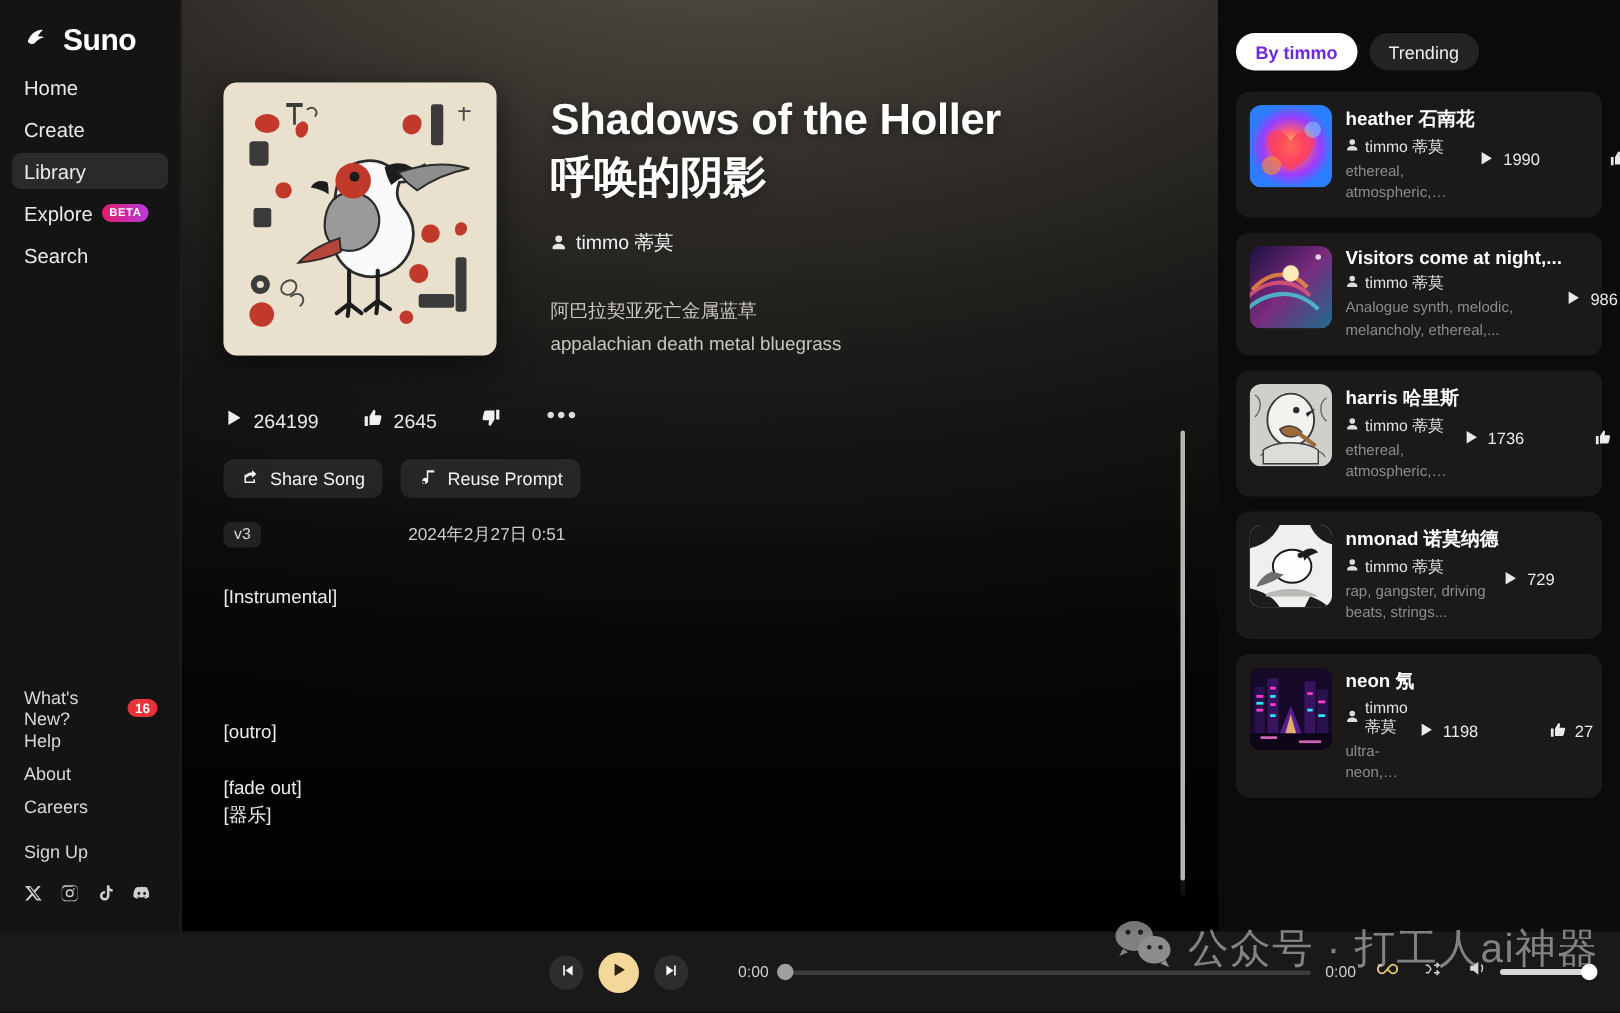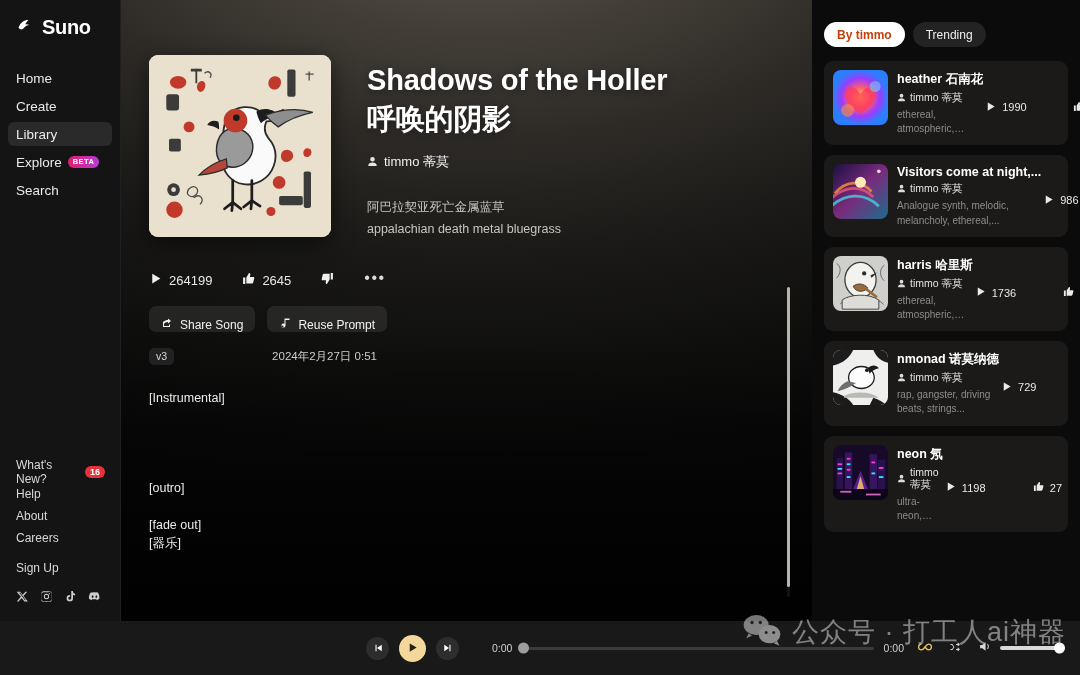--- a/index.html
+++ b/index.html
@@ -13,21 +13,21 @@
   
   .sidebar{
     position:absolute; left:0; top:0; width:121px; height:621px;
     background:#141414; border-right:1px solid #202020;
     padding:12px 0 0 0; z-index:6;
   }
   .brand{ display:flex; align-items:flex-start; gap:6px; padding:4px 0 0 16px; height:34px; }
   .brand .logo{ width:20px; height:20px; flex:0 0 20px; }
   .brand .name{ font-size:20px; font-weight:700; letter-spacing:-0.3px; color:#fff; }
 
-  .nav{ margin-top:20px; padding:0 8px; }
+  .nav{ padding:0 8px; }
   .nav-item{
     display:flex; align-items:center; gap:6px;
     height:24px; padding:0 8px; margin-bottom:4px;
     border-radius:6px; font-size:13.5px; color:#e9e9e9; cursor:pointer;
   }
   .nav-item.active{ background:#2a2a2a; }
   .beta{
     font-size:7.5px; font-weight:700; letter-spacing:.4px; color:#fff;
     background:linear-gradient(90deg,#e11d6b 0%, #b83bdb 100%);
     border-radius:7px; padding:2px 5px 2px 5px; line-height:1;
@@ -79,21 +79,21 @@
   .stats{
     position:relative; z-index:2; display:flex; align-items:center;
     gap:0; padding:32px 0 0 28px; font-size:13px; color:#e8e8e8;
   }
   .stat{ display:flex; align-items:center; gap:7px; margin-right:30px; cursor:pointer; }
   .stat svg{ width:13px; height:13px; fill:#efefef; }
   .dots{ letter-spacing:1.5px; font-size:16px; color:#dcdcdc; cursor:pointer; margin-top:-5px; }
 
   .actions{ position:relative; z-index:2; display:flex; gap:12px; padding:18px 0 0 28px; }
   .btn{
-    display:flex; align-items:flex-end; gap:7px;
+    display:flex; align-items:center; gap:7px;
     height:26px; padding:0 12px; border-radius:7px;
     background:rgba(255,255,255,.085); font-size:12px; color:#f2f2f2; cursor:pointer;
   }
   .btn svg{ width:12px; height:12px; fill:#f2f2f2; }
 
   .verrow{ position:relative; z-index:2; display:flex; align-items:center; padding:16px 0 0 28px; }
   .vtag{
     font-size:10.5px; color:#dadada; background:rgba(255,255,255,.09);
     border-radius:5px; padding:3px 7px; line-height:1;
   }
@@ -116,21 +116,21 @@
   
   .right{
     position:absolute; right:0; top:0; width:268px; height:621px;
     background:#0b0b0b; padding:22px 12px 0 12px; overflow:hidden;
   }
   .tabs{ display:flex; gap:8px; margin-bottom:14px; }
   .tab{
     height:25px; padding:0 13px; border-radius:13px; font-size:12px;
     display:flex; align-items:center; background:#232323; color:#ededed; cursor:pointer;
   }
-  .tab.on{ background:#fff; color:#c2410c; font-weight:600; }
+  .tab.on{ background:#fff; color:#6d28d9; font-weight:600; }
 
   .card{
     background:#1b1a19; border-radius:9px; padding:9px;
     margin-bottom:10px; display:flex; flex-direction:row;
   }
   .card-top{ display:flex; gap:9px; }
   .thumb{ width:55px; height:55px; border-radius:8px; flex:0 0 55px; overflow:hidden; }
   .thumb svg{ display:block; width:100%; height:100%; }
   .card-info{ min-width:0; flex:1; padding-top:1px; }
   .card-title{

